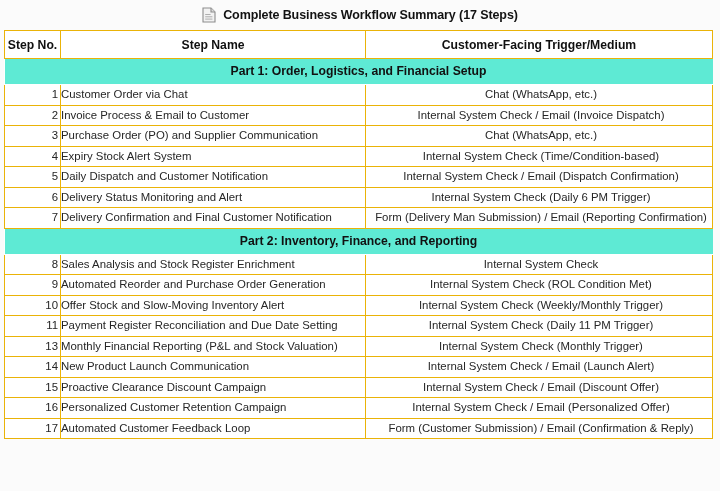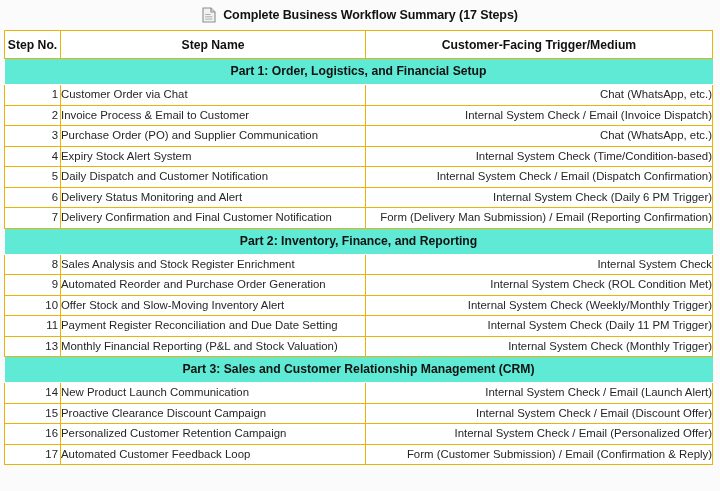--- a/index.html
+++ b/index.html
@@ -82,21 +82,21 @@
   td.cell-num {
     text-align: right;
     padding-right: 2px;
   }
   td.cell-name {
     text-align: left;
     white-space: nowrap;
     overflow: hidden;
   }
   td.cell-trig {
-    text-align: right;
+    text-align: center;
     padding-left: 4px;
     white-space: nowrap;
     overflow: hidden;
   }
 
   
   tr.part-row td {
     height: 25px;
     line-height: 25px;
     text-align: center;
@@ -201,23 +201,20 @@
         <tr class="data-row">
           <td class="cell-num">11</td>
           <td class="cell-name">Payment Register Reconciliation and Due Date Setting</td>
           <td class="cell-trig">Internal System Check (Daily 11 PM Trigger)</td>
         </tr>
         <tr class="data-row">
           <td class="cell-num">13</td>
           <td class="cell-name">Monthly Financial Reporting (P&amp;L and Stock Valuation)</td>
           <td class="cell-trig">Internal System Check (Monthly Trigger)</td>
         </tr>
-        <tr class="part-row">
-          <td colspan="3">Part 3: Sales and Customer Relationship Management (CRM)</td>
-        </tr>
         <tr class="data-row">
           <td class="cell-num">14</td>
           <td class="cell-name">New Product Launch Communication</td>
           <td class="cell-trig">Internal System Check / Email (Launch Alert)</td>
         </tr>
         <tr class="data-row">
           <td class="cell-num">15</td>
           <td class="cell-name">Proactive Clearance Discount Campaign</td>
           <td class="cell-trig">Internal System Check / Email (Discount Offer)</td>
         </tr>

